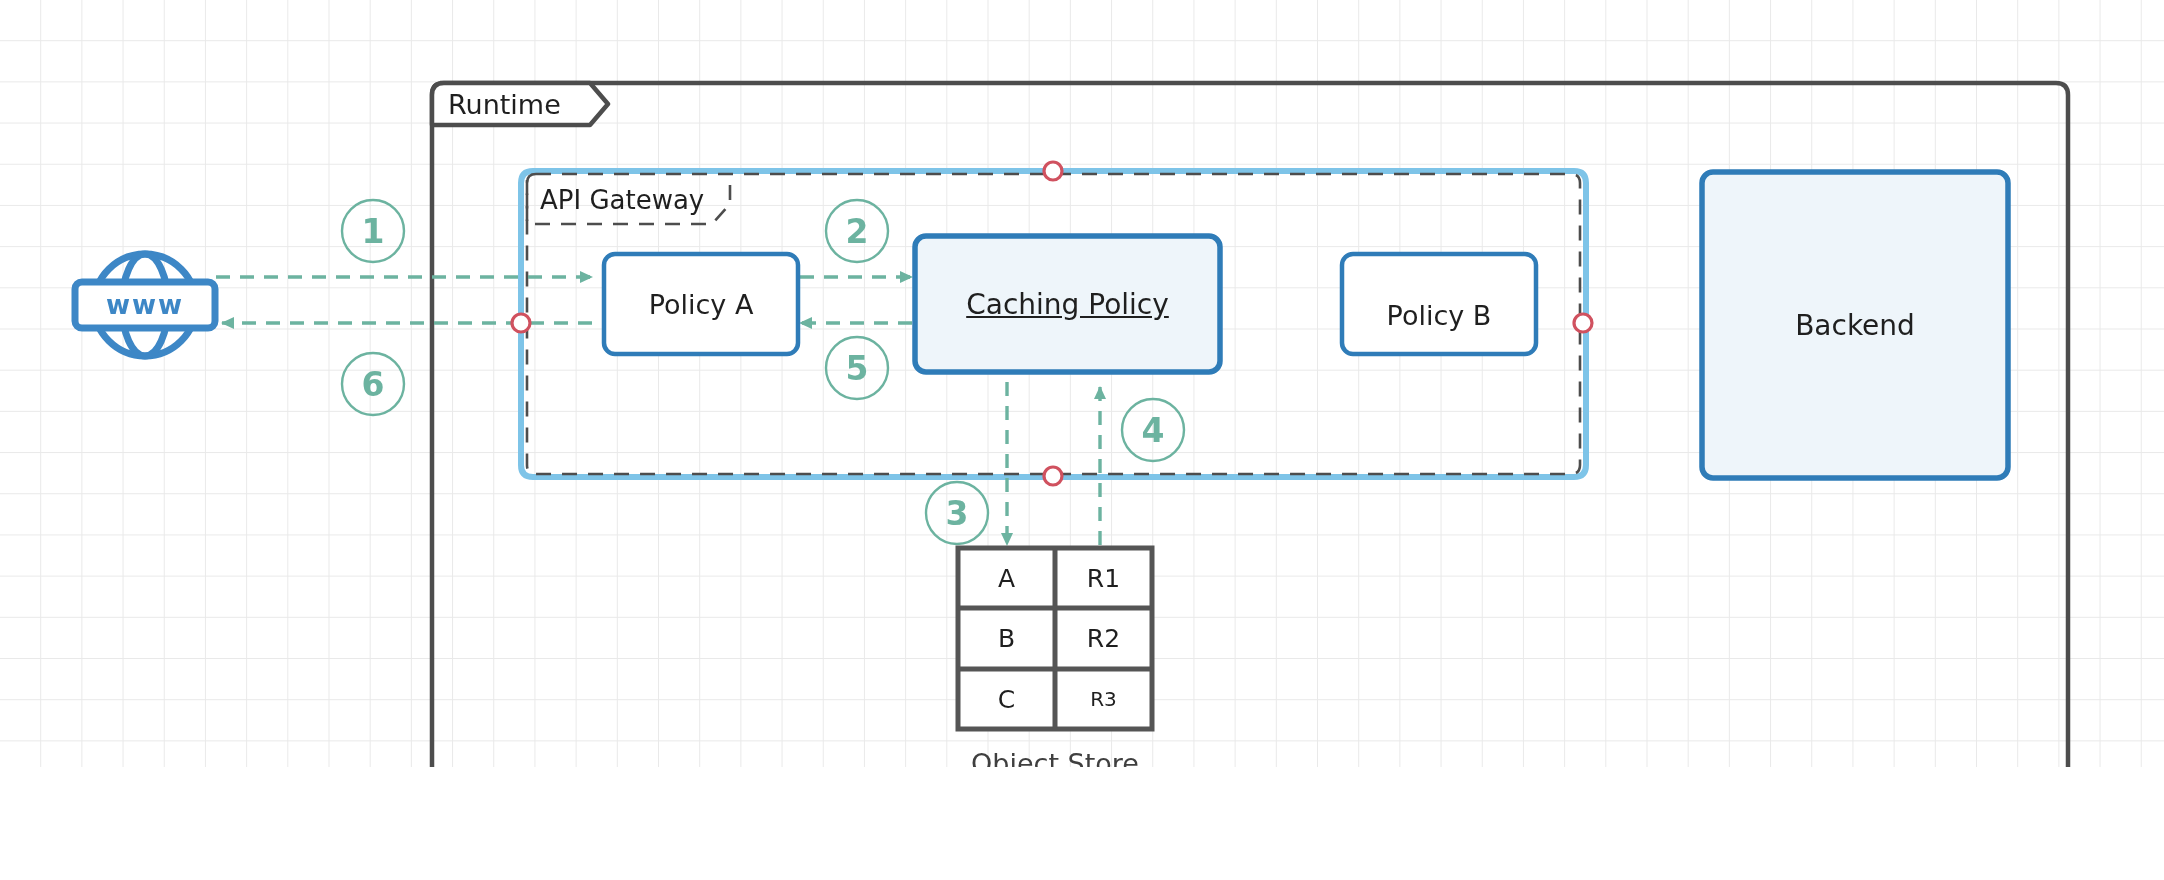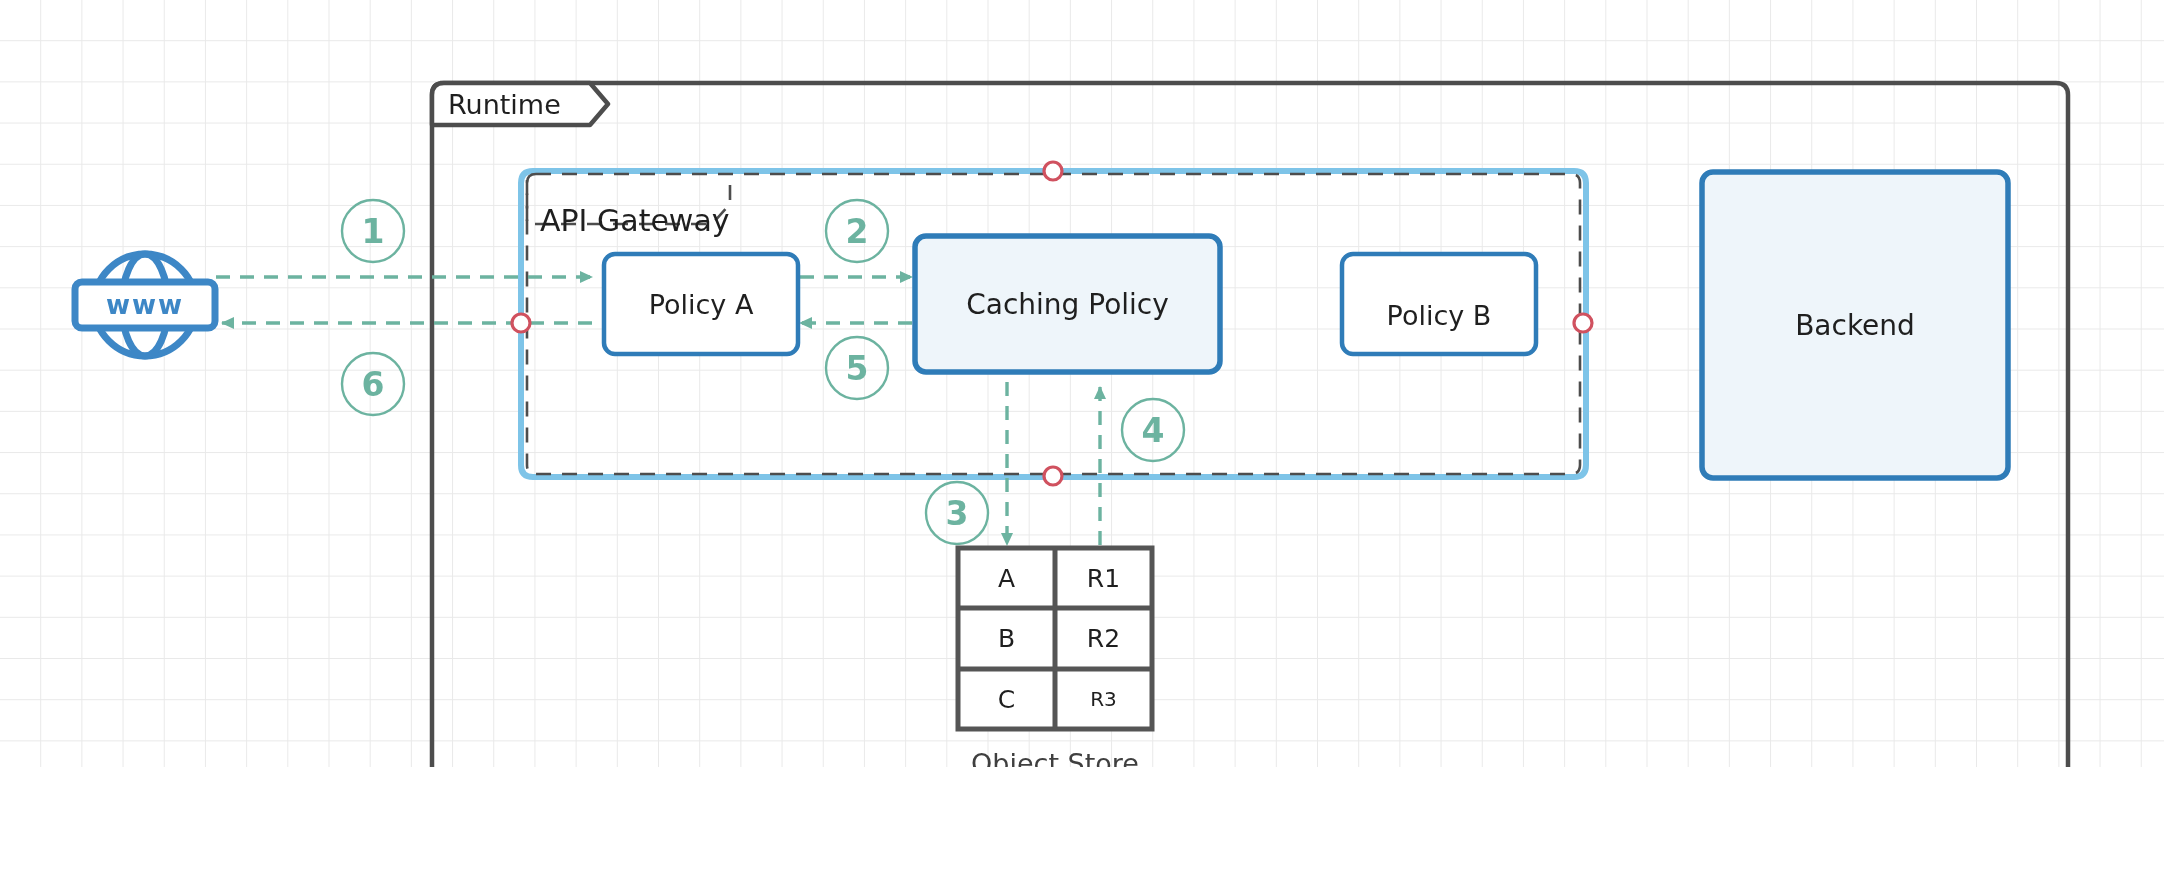--- a/index.html
+++ b/index.html
@@ -155,25 +155,25 @@
       <circle cx="373" cy="384" r="31" fill="none" stroke="#6cb3a0" stroke-width="2.4"></circle>
       <circle cx="857" cy="231" r="31" fill="none" stroke="#6cb3a0" stroke-width="2.4"></circle>
       <circle cx="857" cy="368" r="31" fill="none" stroke="#6cb3a0" stroke-width="2.4"></circle>
       <circle cx="957" cy="513" r="31" fill="none" stroke="#6cb3a0" stroke-width="2.4"></circle>
       <circle cx="1153" cy="430" r="31" fill="none" stroke="#6cb3a0" stroke-width="2.4"></circle>
     </g>
   </svg>
 
   <div class="node-label" style="left:448px; top:84px; width:150px; height:40px; justify-content:flex-start; font-size:27px;">Runtime</div>
 
-  <div class="node-label" style="left:540px; top:181px; width:190px; height:38px; justify-content:flex-start; font-size:30px;margin-top:20px;">API Gateway</div>
+  <div class="node-label" style="left:540px; top:181px; width:190px; height:38px; justify-content:flex-start; font-size:26px;">API Gateway</div>
 
   <div class="node-label" style="left:604px; top:254px; width:194px; height:100px; font-size:27px;">Policy A</div>
 
-  <div class="node-label" style="left:915px; top:236px; width:305px; height:136px; font-size:28px;">Caching Policy</div>
+  <div class="node-label" style="left:915px; top:236px; width:305px; height:136px; font-size:28px;text-decoration:underline;">Caching Policy</div>
 
   <div class="node-label" style="left:1342px; top:265px; width:194px; height:100px; font-size:27px;">Policy B</div>
 
   <div class="node-label" style="left:1702px; top:172px; width:306px; height:306px; font-size:28px;">Backend</div>
 
   <div class="node-label" style="left:75px; top:282px; width:140px; height:46px; font-size:26px; font-weight:700; color:#3d87c6; letter-spacing:2px;">www</div>
 
   <div class="node-label" style="left:958px; top:548px; width:97px; height:60px; font-size:25px;">A</div>
   <div class="node-label" style="left:1055px; top:548px; width:97px; height:60px; font-size:25px;">R1</div>
 

